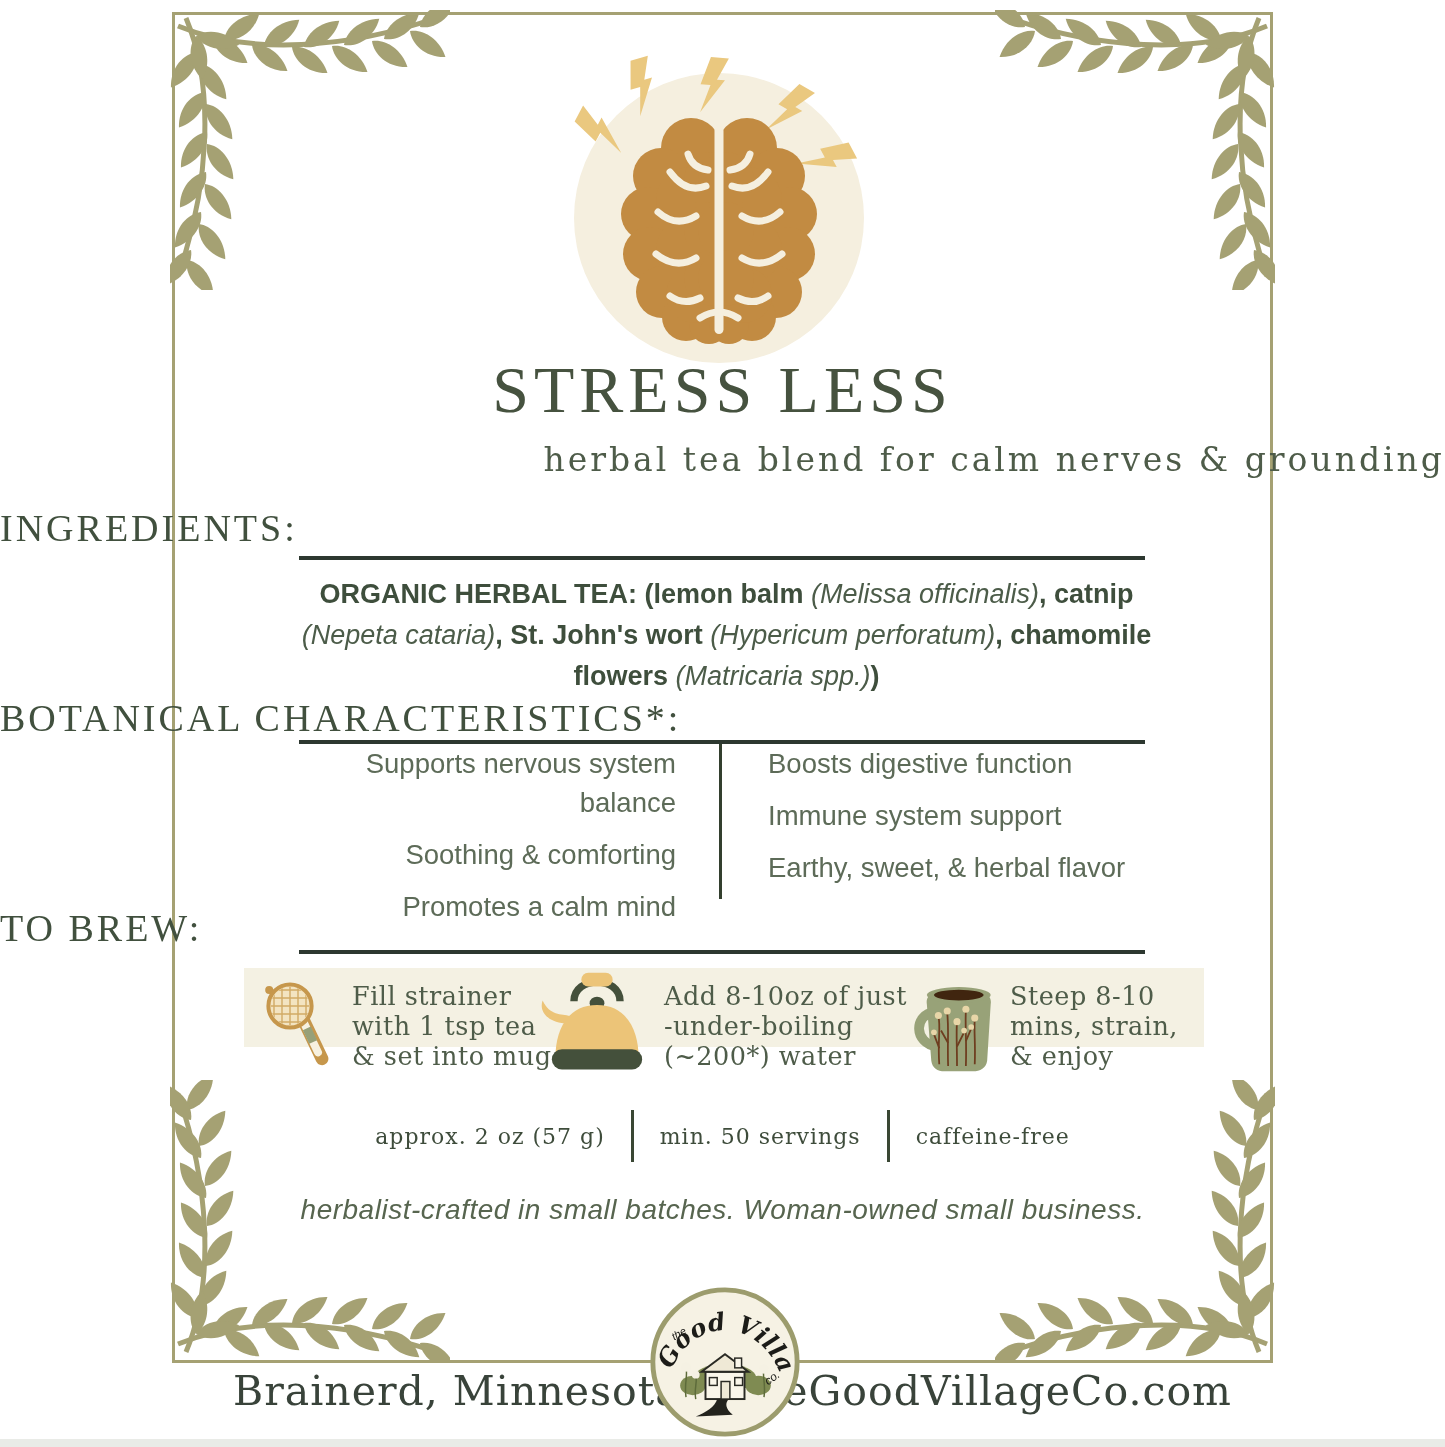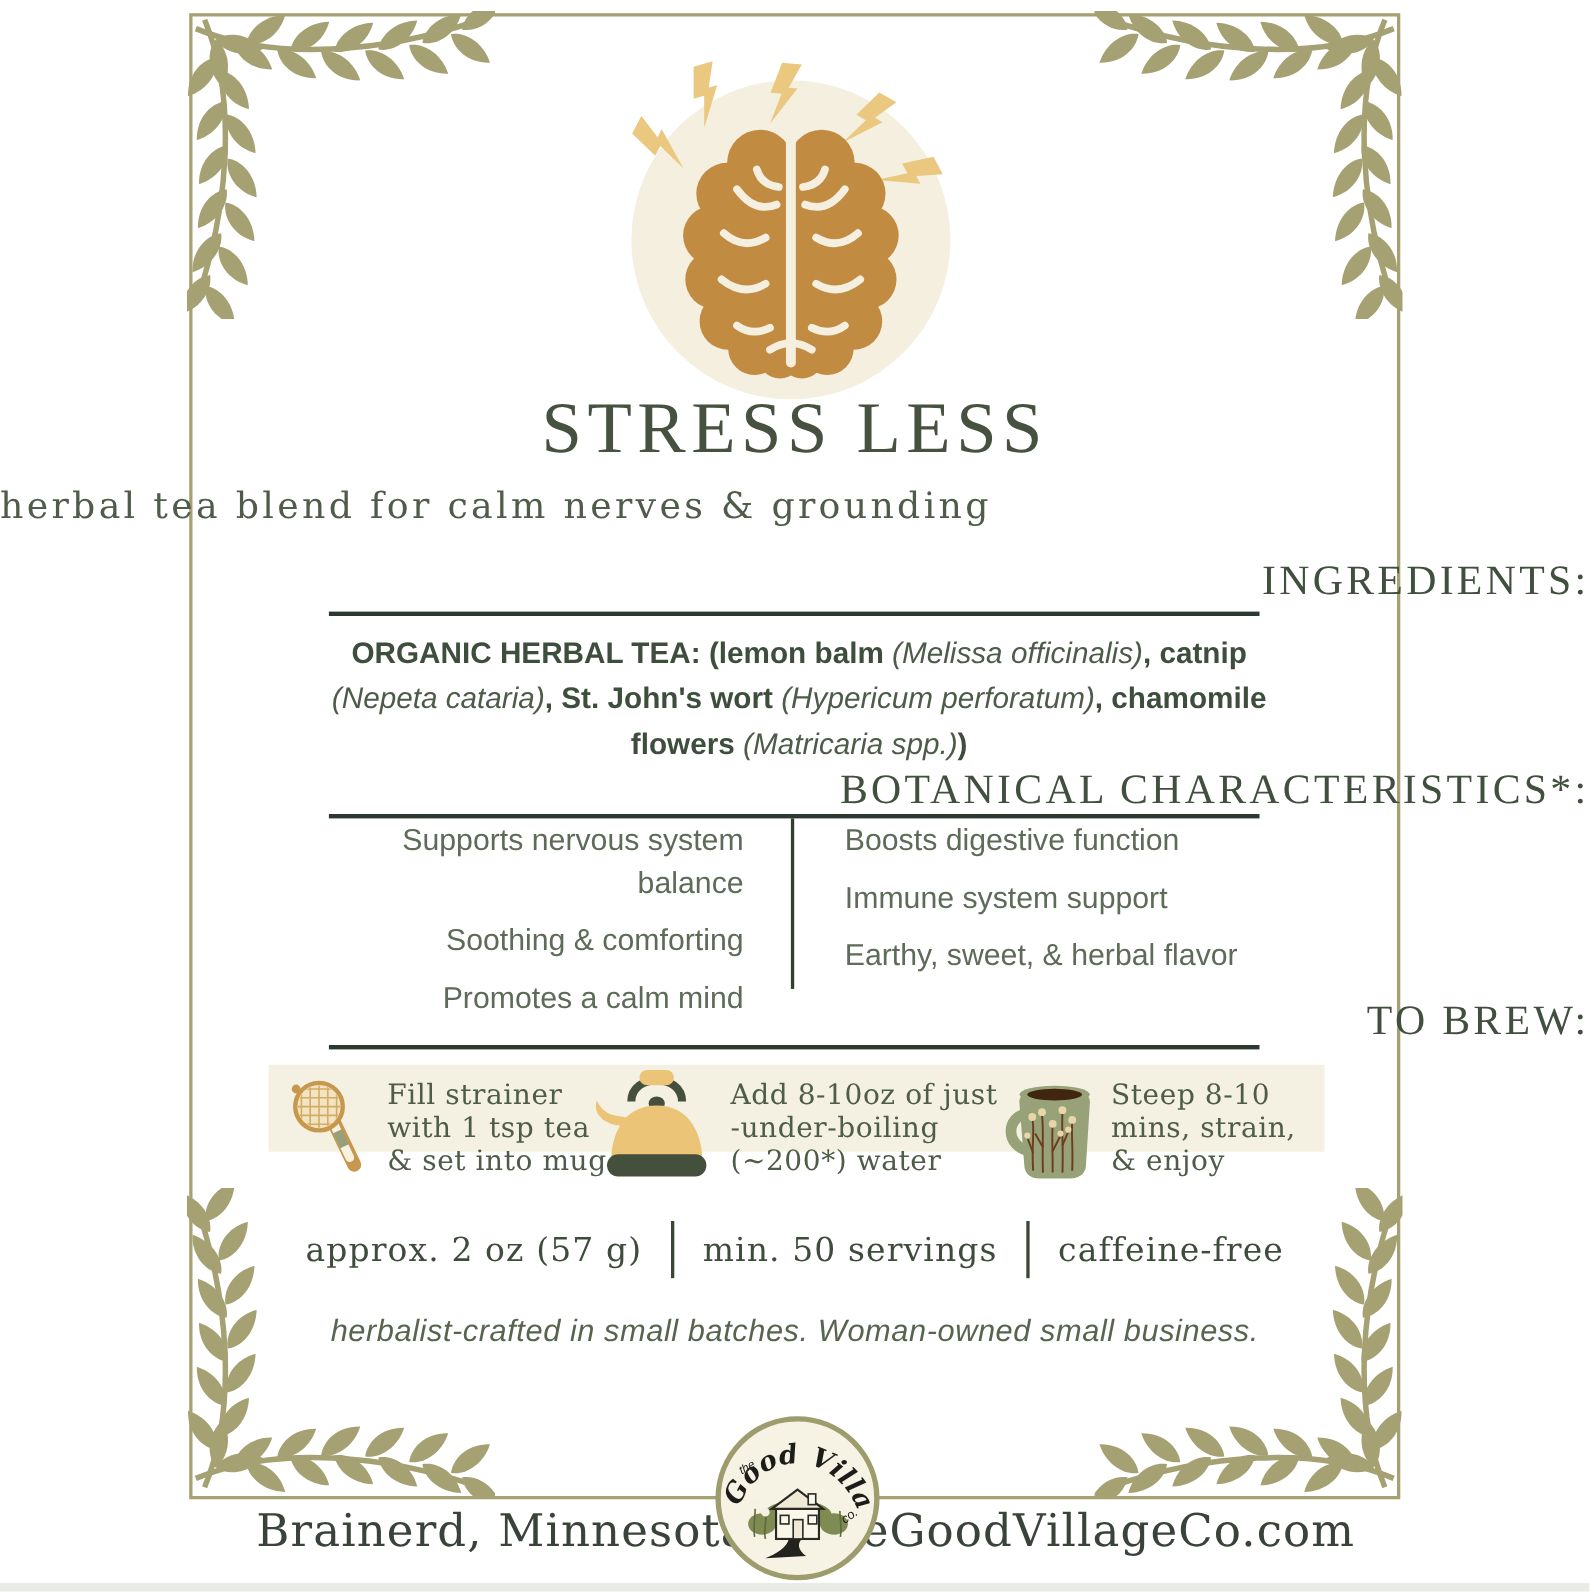--- a/index.html
+++ b/index.html
@@ -14,24 +14,24 @@
   .corner.tl{left:170px;top:10px;}
   .corner.tr{left:995px;top:10px;transform:scaleX(-1);}
   .corner.bl{left:170px;top:1080px;transform:scaleY(-1);}
   .corner.br{left:995px;top:1080px;transform:scale(-1,-1);}
 
   .brain-svg{position:absolute;left:567px;top:66px;width:310px;height:312px;overflow:visible;}
 
   .page-title{position:absolute;left:0;right:0;top:352px;text-align:center;
       font-family:"Liberation Serif",serif;font-size:66px;letter-spacing:5px;
       color:#46523f;font-weight:400;}
-  .page-subtitle{position:absolute;left:0;right:0;top:440px;text-align:left;
+  .page-subtitle{position:absolute;left:0;right:0;top:440px;text-align:right;
       font-family:"DejaVu Serif",serif;font-size:33px;letter-spacing:3px;color:#4e5c49;}
 
-  .sec-head{position:absolute;left:0;right:0;text-align:right;
+  .sec-head{position:absolute;left:0;right:0;text-align:left;
       font-family:"Liberation Serif",serif;font-size:38px;letter-spacing:3px;color:#41503e;}
   .ing-head{top:506px;}
   .bot-head{top:696px;}
   .brew-head{top:906px;}
 
   .rule{position:absolute;left:299px;width:846px;height:4px;background:#2d3830;}
   .r1{top:556px;} .r2{top:740px;} .r3{top:950px;}
 
   .ing-text{position:absolute;left:297px;top:570px;width:851px;margin:4px;
       text-align:center;font-size:27px;line-height:41px;color:#49594a;}
@@ -51,21 +51,21 @@
   .strainer-svg{left:10px;top:6px;width:92px;height:100px;}
   .kettle-svg{left:288px;top:2px;width:130px;height:106px;}
   .mug-svg{left:664px;top:4px;width:98px;height:102px;}
   .step-text{position:absolute;top:13px;font-family:"DejaVu Serif",serif;
       font-size:25.5px;line-height:30px;color:#4e5c49;letter-spacing:0.5px;}
   .step-text span{display:block;}
   .s1{left:108px;} .s2{left:420px;} .s3{left:766px;}
 
   .facts{position:absolute;left:0;right:0;top:1108px;height:56px;
       display:flex;justify-content:center;align-items:center;gap:26px;
-      font-family:"DejaVu Serif",serif;font-size:30px;color:#3e4c3b;letter-spacing:1px;}
+      font-family:"DejaVu Serif",serif;font-size:22px;color:#3e4c3b;letter-spacing:1px;}
   .fdiv{width:3px;height:52px;background:#3a4734;}
 
   .made{position:absolute;left:0;right:0;top:1189px;text-align:center;
       font-style:italic;font-size:28px;line-height:41px;letter-spacing:0.5px;color:#57654f;}
   .made .line{display:block;}
 
   .logo-svg{position:absolute;left:647px;top:1284px;width:156px;height:156px;z-index:5;}
   .floc{position:absolute;left:233px;top:1367px;font-family:"DejaVu Serif",serif;
       font-size:41px;letter-spacing:1px;color:#39433a;}
   .fweb{position:absolute;right:213px;top:1367px;font-family:"DejaVu Serif",serif;

